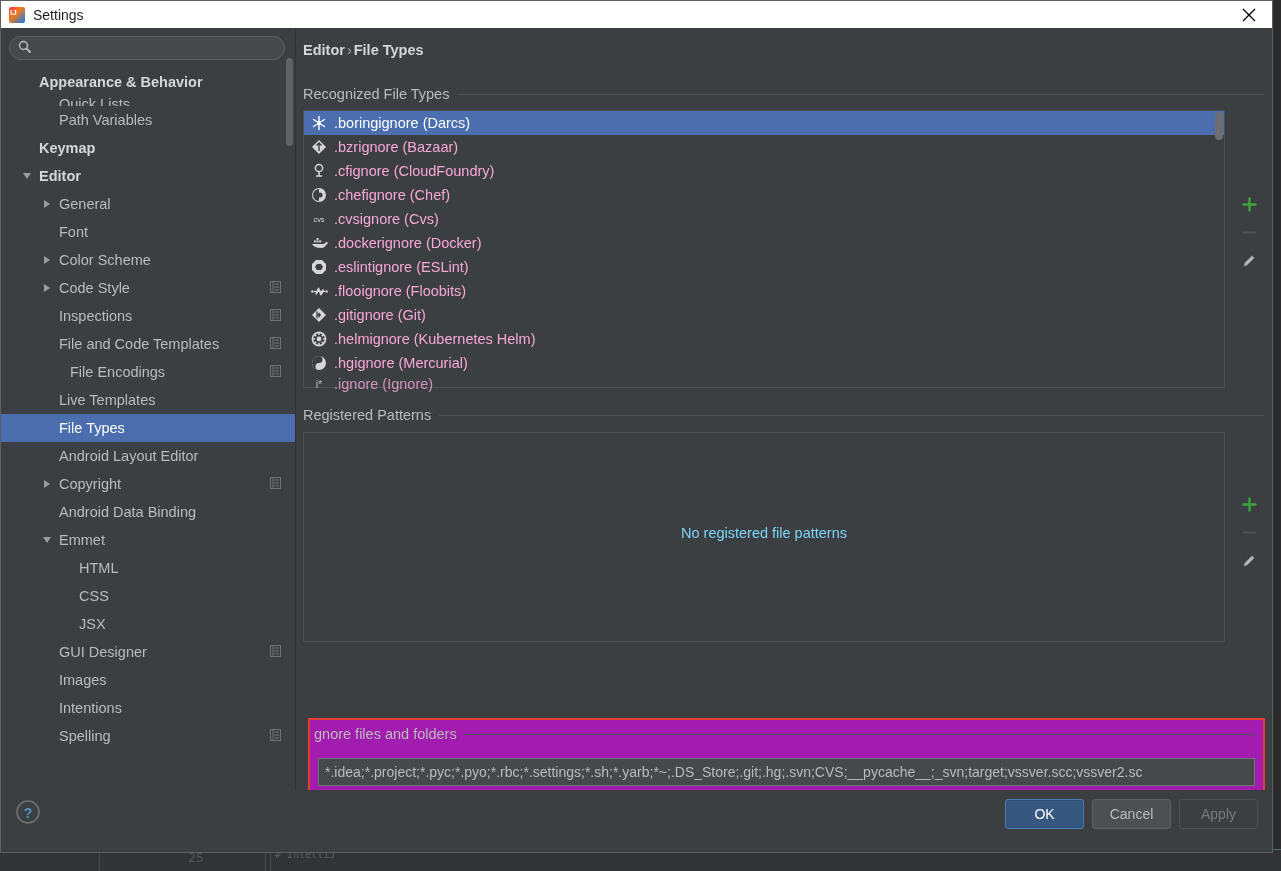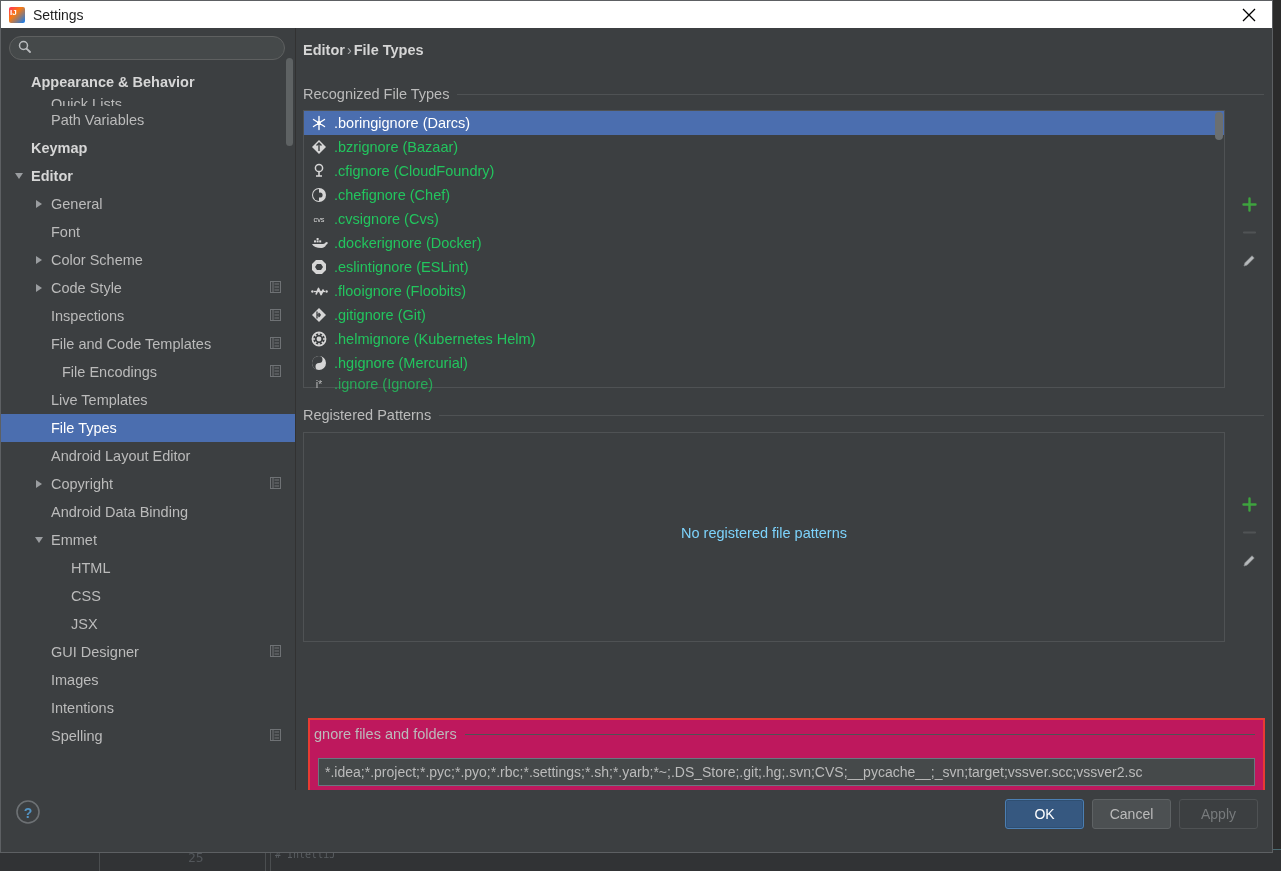--- a/index.html
+++ b/index.html
@@ -93,21 +93,21 @@
   #search-box .mag { flex: 0 0 auto; margin-right:4px; }
   #search-box input {
     flex: 1 1 auto; background: transparent; border: none; outline: none;
     color: #bbbbbb; font-size: 13px;
     font-family: "Liberation Sans", sans-serif;
   }
   #tree { position: relative; margin-top: 2px; }
   .tree-item {
     height: 28px; display: flex; align-items: center;
     font-size: 14.5px; color: #bbbbbb;
-    padding-left: 4px; cursor: default; position: relative;
+    padding-left: 12px; cursor: default; position: relative;
     white-space: nowrap;
   }
   .tree-item.selected { background: #4b6eaf; color: #ffffff; }
   .tree-item.bold { font-weight: bold; color: #d6d6d6; }
   .tree-item .arrow {
     width: 16px; flex: 0 0 16px; display:flex; align-items:center; justify-content:center;
   }
   .tree-item .arrow i {
     display:block; width:0; height:0;
   }
@@ -149,21 +149,21 @@
   .group-rule { flex: 1 1 auto; height: 1px; background: #4f5254; }
 
   .list-box {
     position: relative;
     margin-left: 7px; margin-right: 47px;
     background: #3c3f41;
     border: 1px solid #4f5254;
   }
   .list-row {
     height: 24px; display: flex; align-items: center;
-    font-size: 14.5px; color: #22c55e; padding-left: 6px; white-space: nowrap;
+    font-size: 14.5px; color: #f9a8d4; padding-left: 6px; white-space: nowrap;
     cursor: default;
   }
   .list-row.selected { background: #4b6eaf; color: #ffffff; }
   .list-row .ficon {
     width: 18px; flex: 0 0 18px; margin-right: 6px;
     display:flex; align-items:center; justify-content:center;
   }
   .list-row .ftext { flex: 1 1 auto; }
 
   .list-scroll {
@@ -185,21 +185,21 @@
   .empty-msg {
     position: absolute; width: 100%; text-align: center;
     font-size: 14.5px; color: #7dd3fc;
   }
 
   
   #ignore-section {
     position: absolute; left: 307px; top: 690px;
     width: 957px; height: 101px;
     border: 2px solid #e83b33;
-    background: #be185d;
+    background: #a21caf;
   }
   #ignore-label-row {
     display:flex; align-items:center; margin: 6px 8px 0 4px;
   }
   #ignore-label { font-size: 14.5px; color: #bbbbbb; padding-right: 8px;}
   #ignore-field {
     position: absolute; left: 8px; top: 38px; width: 937px; height: 28px;
     background: #45494a; border: 1px solid #6b7680;
     display: flex; align-items: center;
   }

